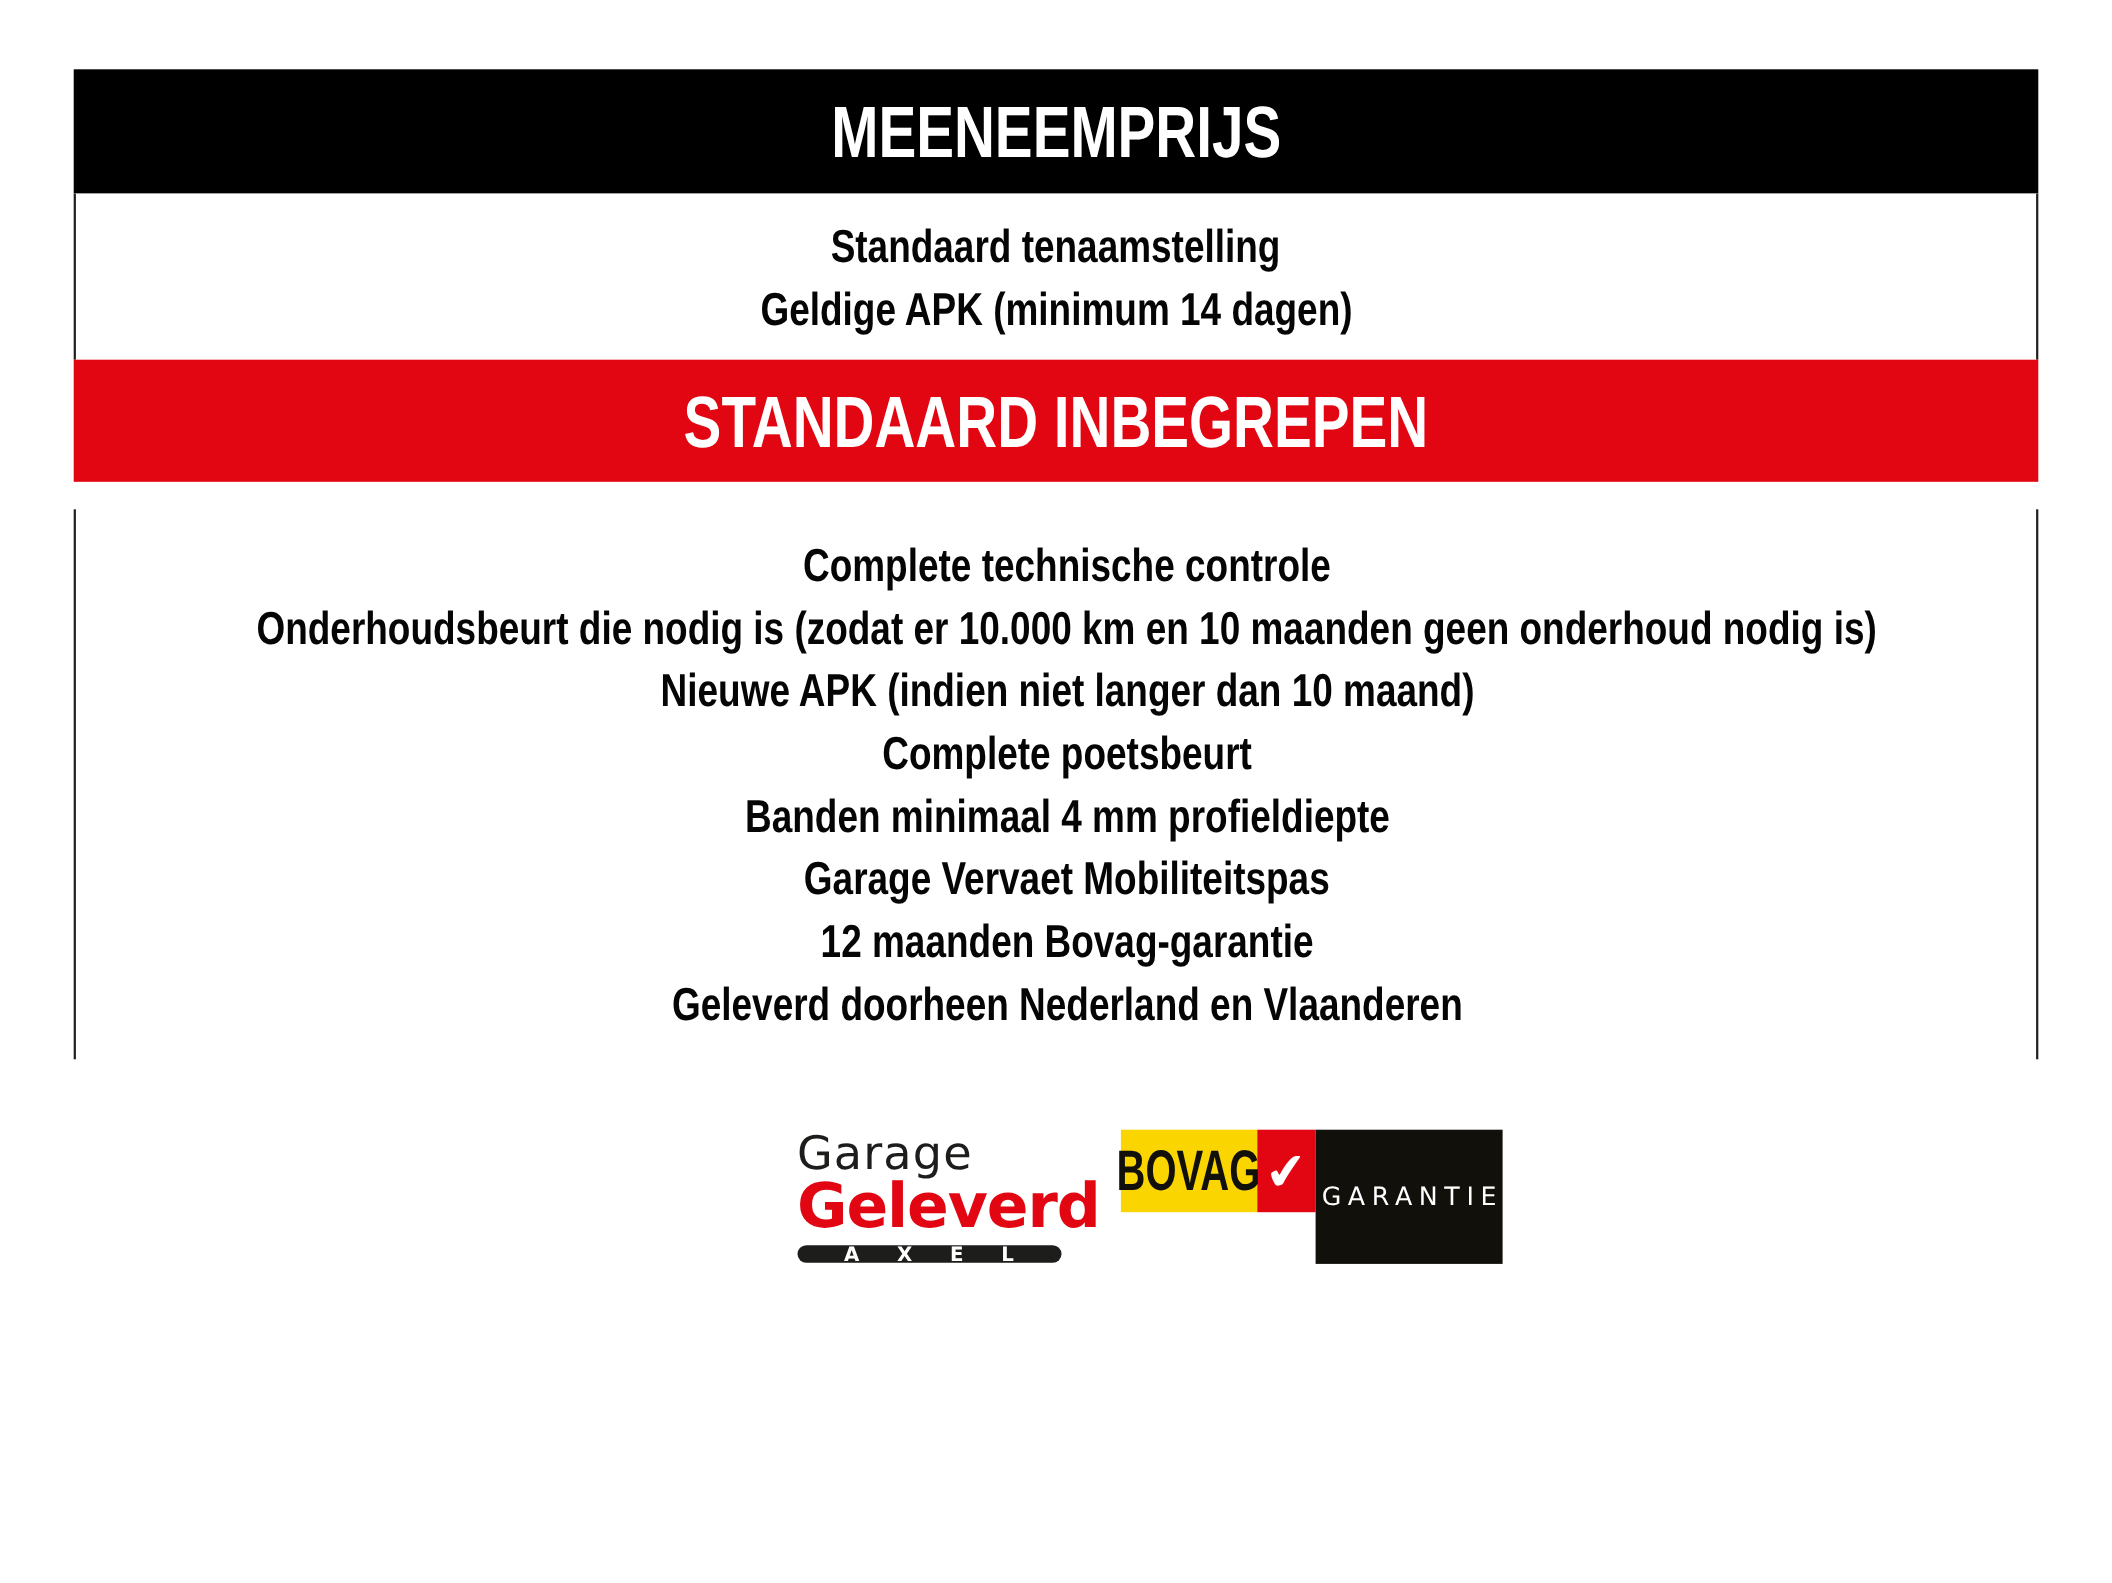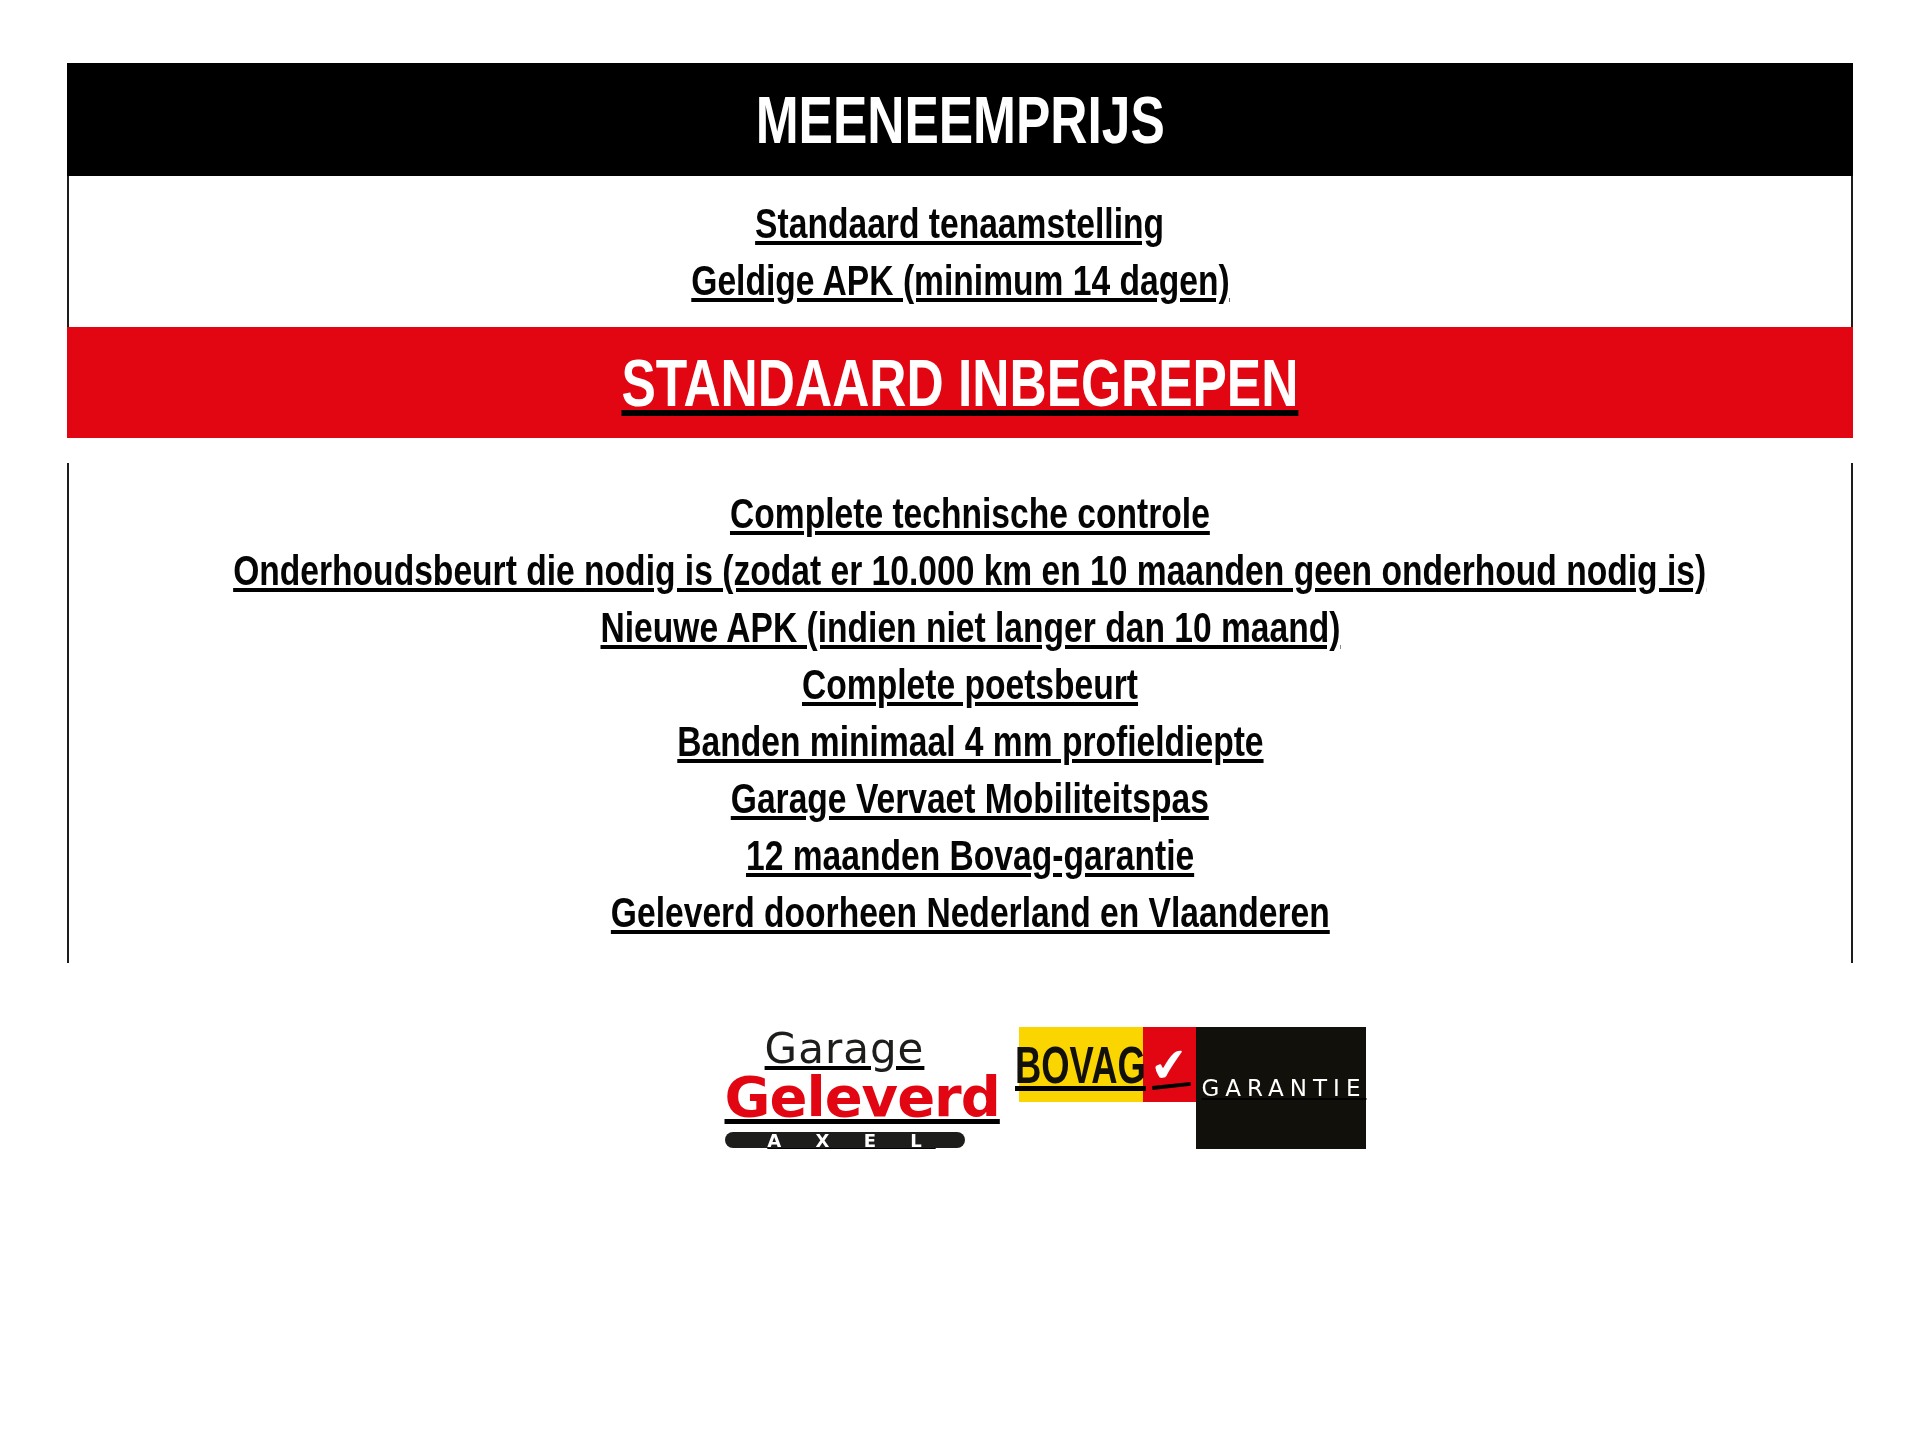--- a/index.html
+++ b/index.html
@@ -8,21 +8,20 @@
     background: #ffffff;
     font-family: "Liberation Sans", sans-serif;
   }
   .poster {
     width: 1920px;
     height: 1439px;
     background: #ffffff;
     overflow: hidden;
     box-sizing: border-box;
     padding-top: 63px;
-    text-decoration: underline;
   }
   .panel {
     width: 1786px;
     margin: 0 auto;
   }
   .bar {
     display: flex;
     align-items: center;
     justify-content: center;
   }
@@ -69,21 +68,21 @@
   
   .logos {
     margin-top: 64px;
     display: flex;
     justify-content: center;
     align-items: flex-start;
     gap: 54px;
   }
   .logo-vervaet {
     width: 240px;
-    text-align: center;
+    text-align: left;
     font-family: "DejaVu Sans", sans-serif;
   }
   .gv-garage {
     font-size: 42px;
     line-height: 44px;
     color: #1d1d1b;
     letter-spacing: 1px;
   }
   .gv-vervaet {
     font-size: 56px;

